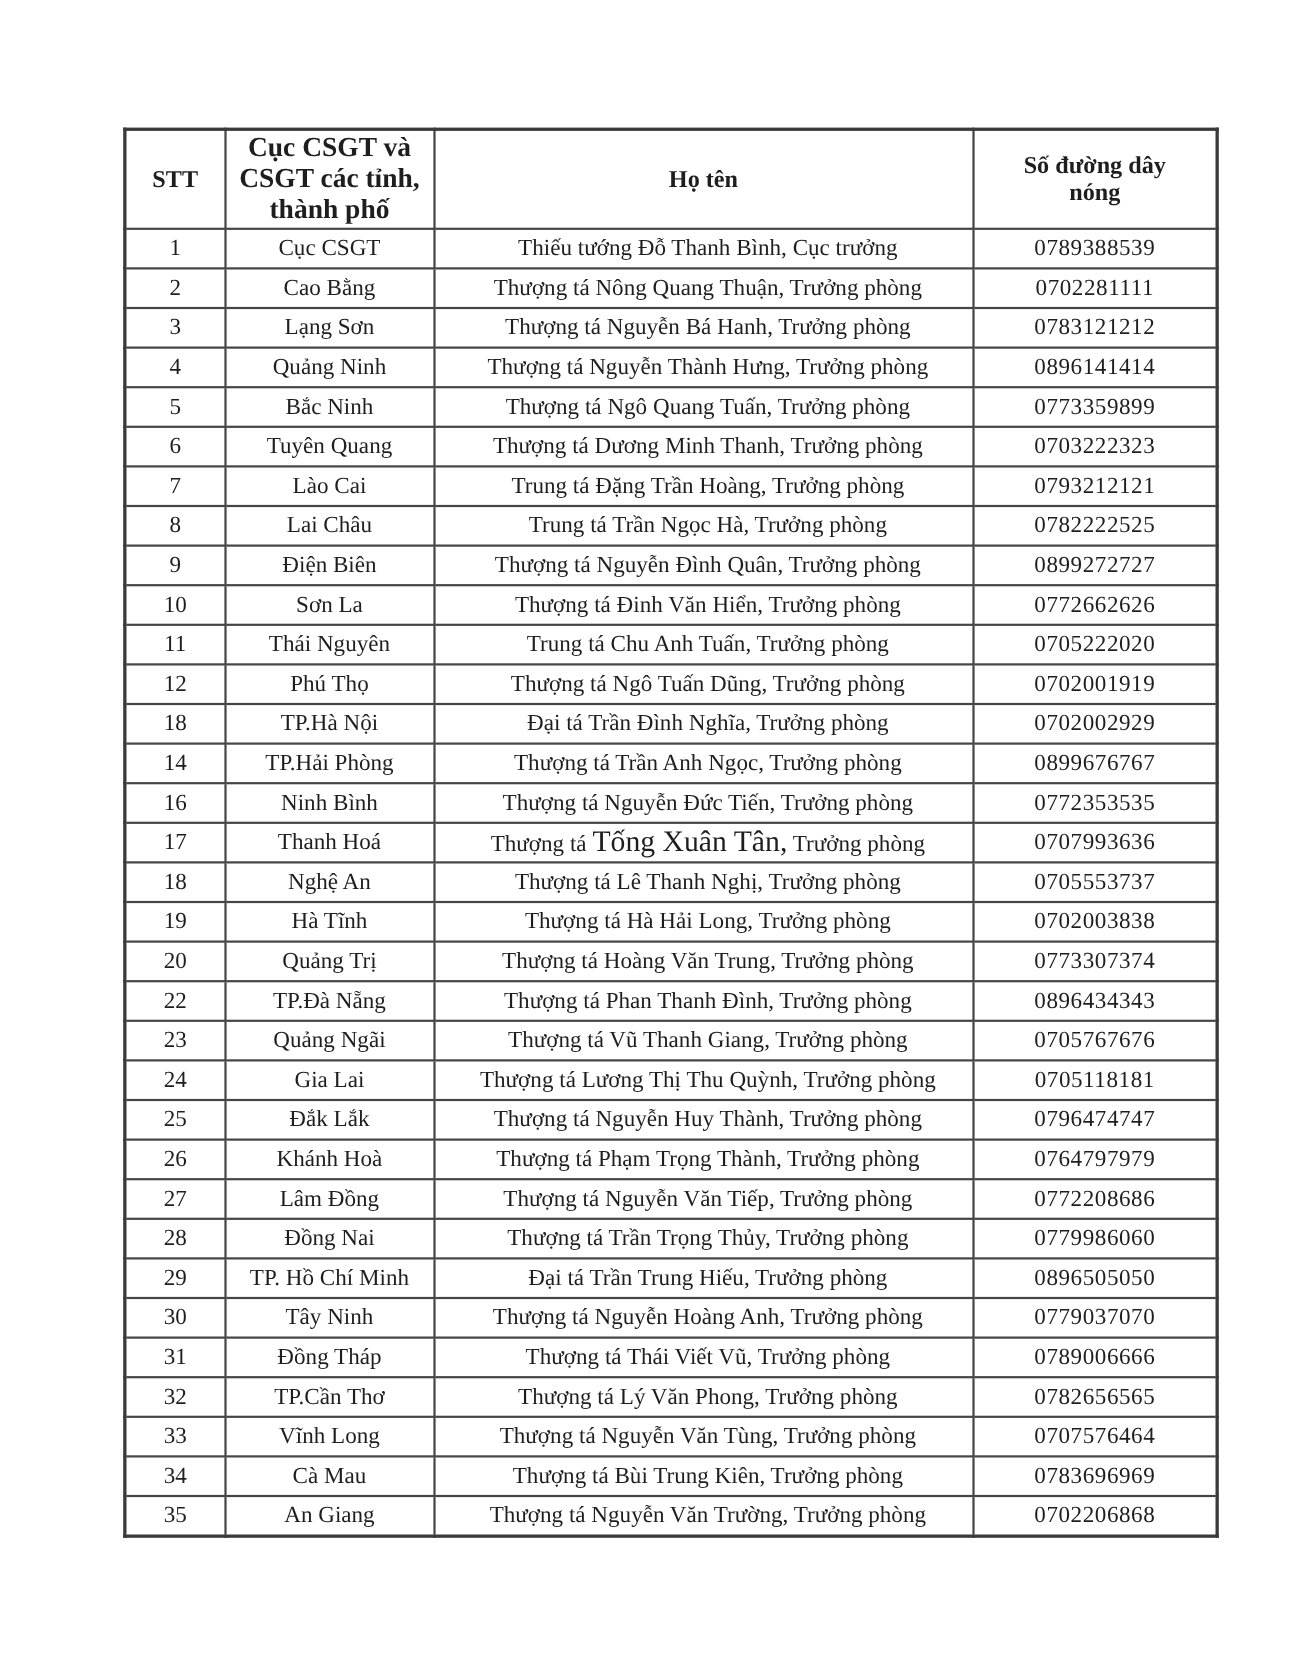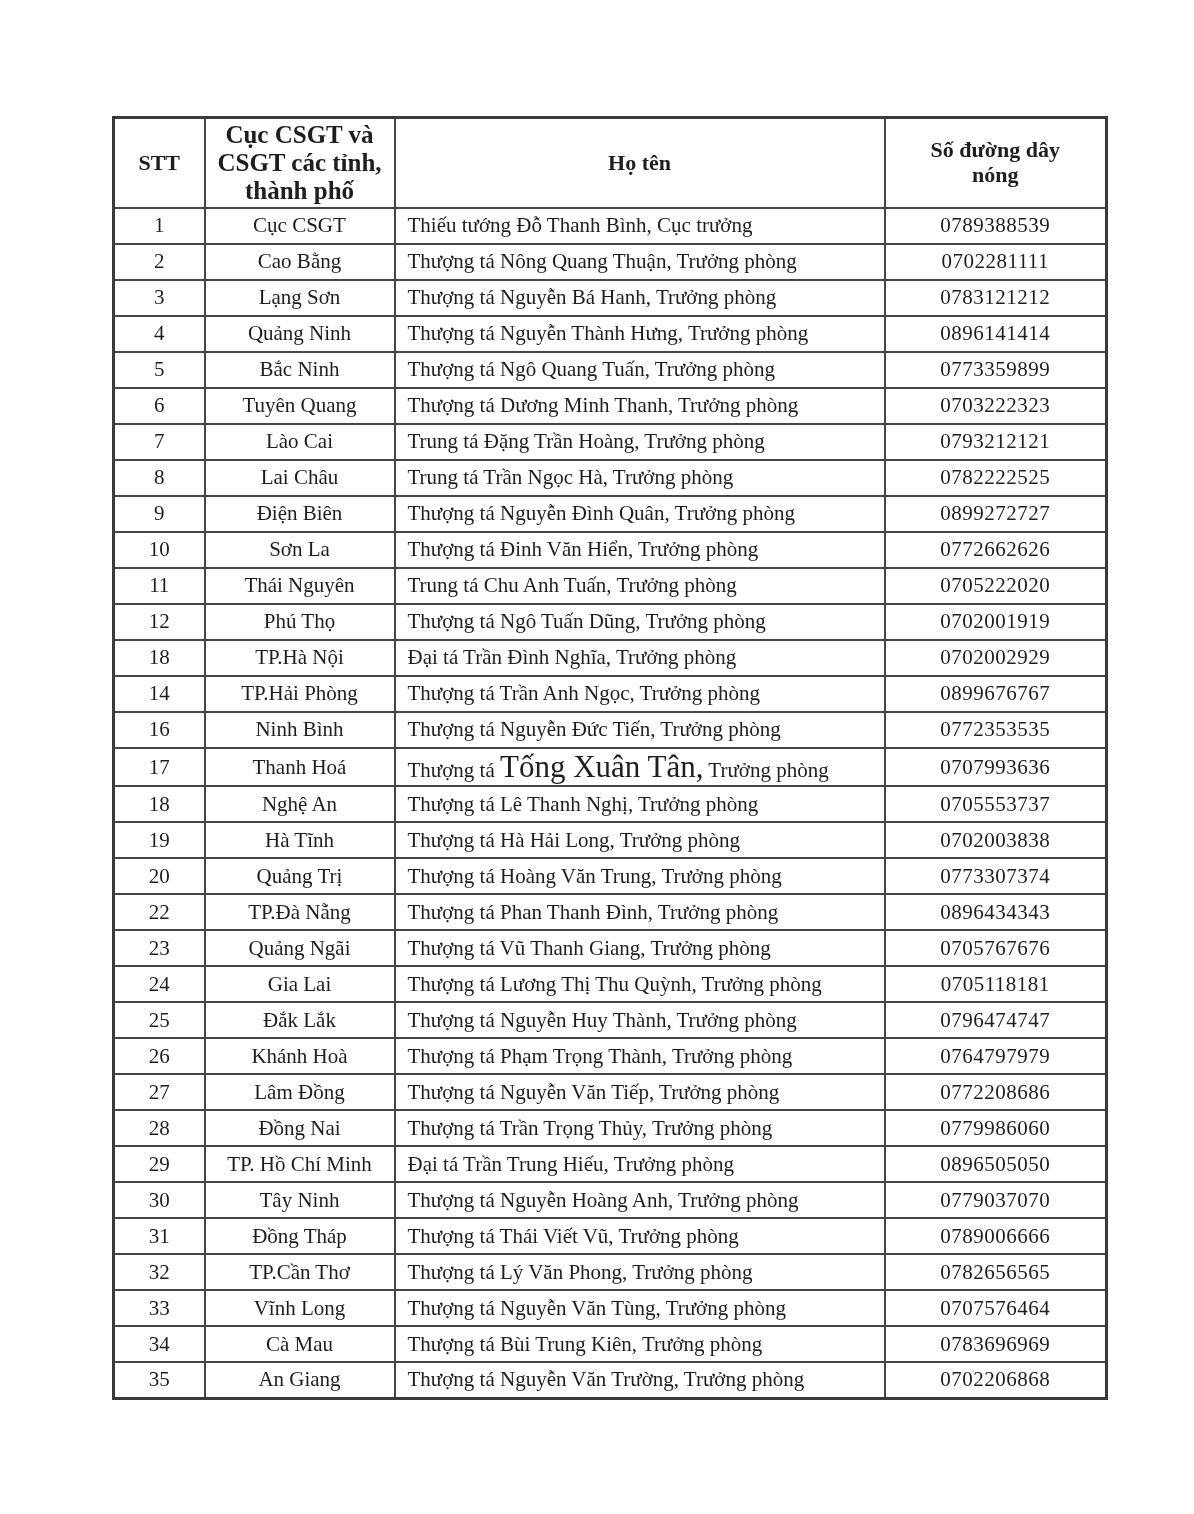--- a/index.html
+++ b/index.html
@@ -38,23 +38,23 @@
     font-weight: bold;
     font-size: 22px;
     text-align: center;
     line-height: 1.12;
     padding: 2px 4px;
   }
   th.th-unit { font-size: 25px; }
   .hline { display: block; }
   td { font-size: 21px; line-height: 1.1; padding: 1px 4px; }
   td.col-stt, td.col-unit, td.col-phone { text-align: center; }
-  td.col-name { text-align: left; padding-left: 12px; }
+  td.col-name { text-align: center; padding-left: 12px; }
   td.col-phone { letter-spacing: 0.5px; }
-  .big-name { font-size: 31px; }
+  .big-name { font-size: 27px; }
   col.c-stt   { width: 91px; }
   col.c-unit  { width: 190px; }
   col.c-name  { width: 490px; }
   col.c-phone { width: 222px; }
 </style>
 </head>
 <body>
 
 <div class="page">
   <table class="hotline-table">

